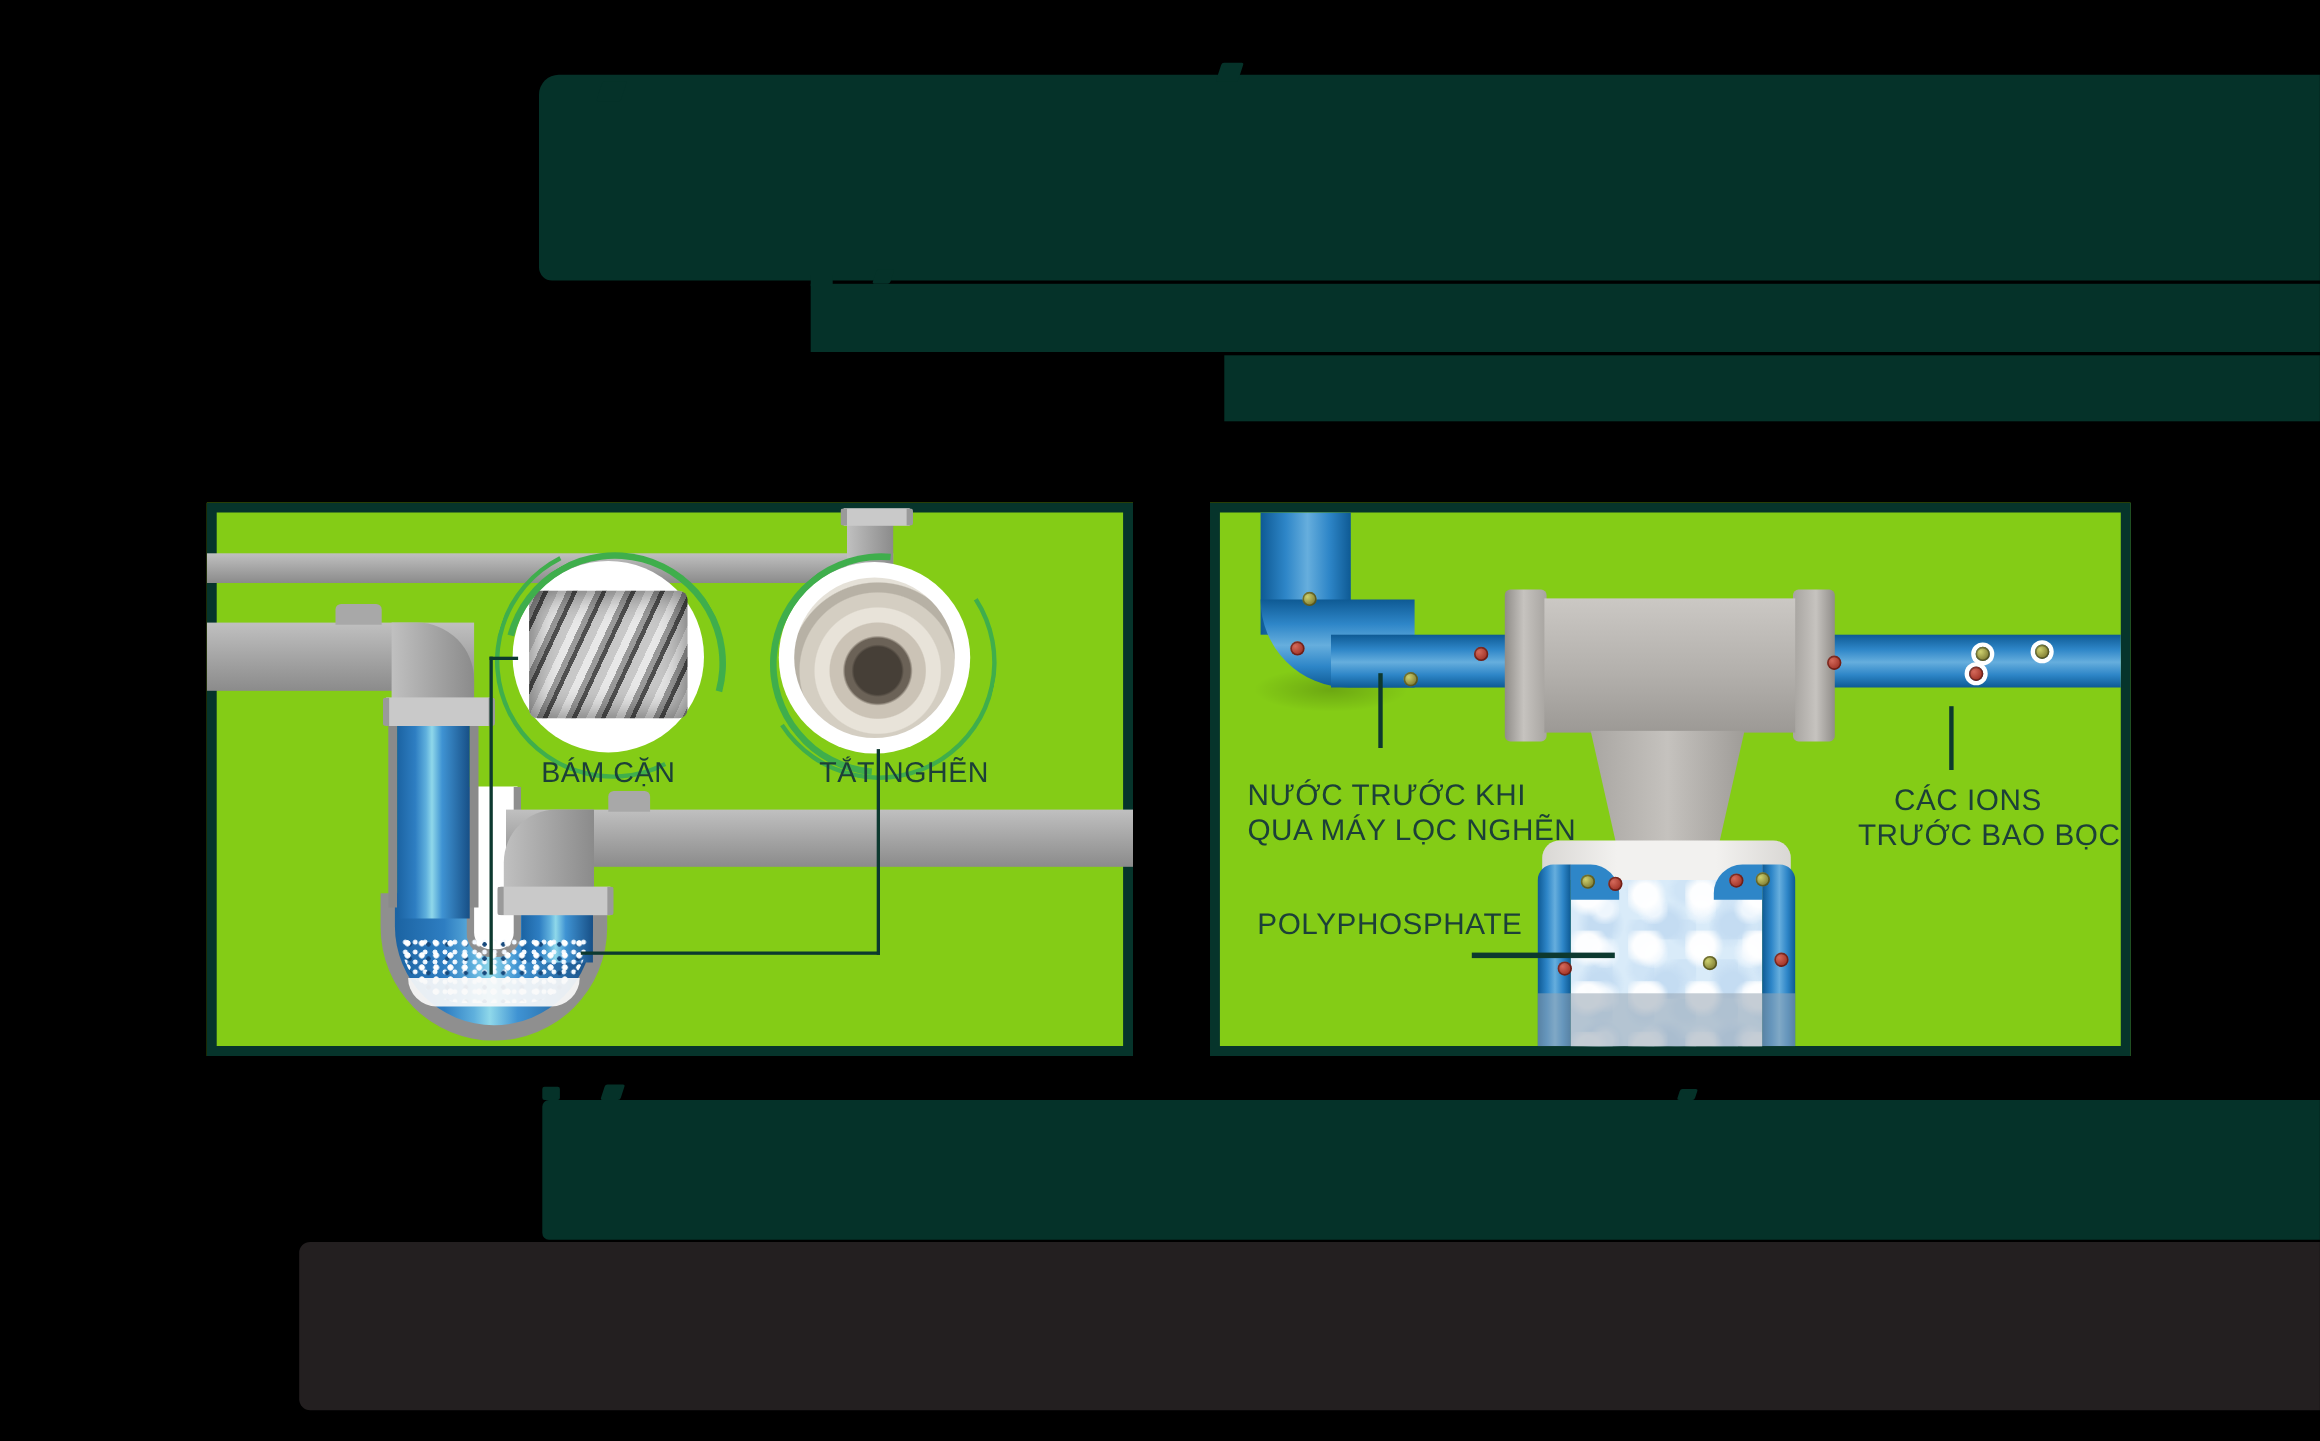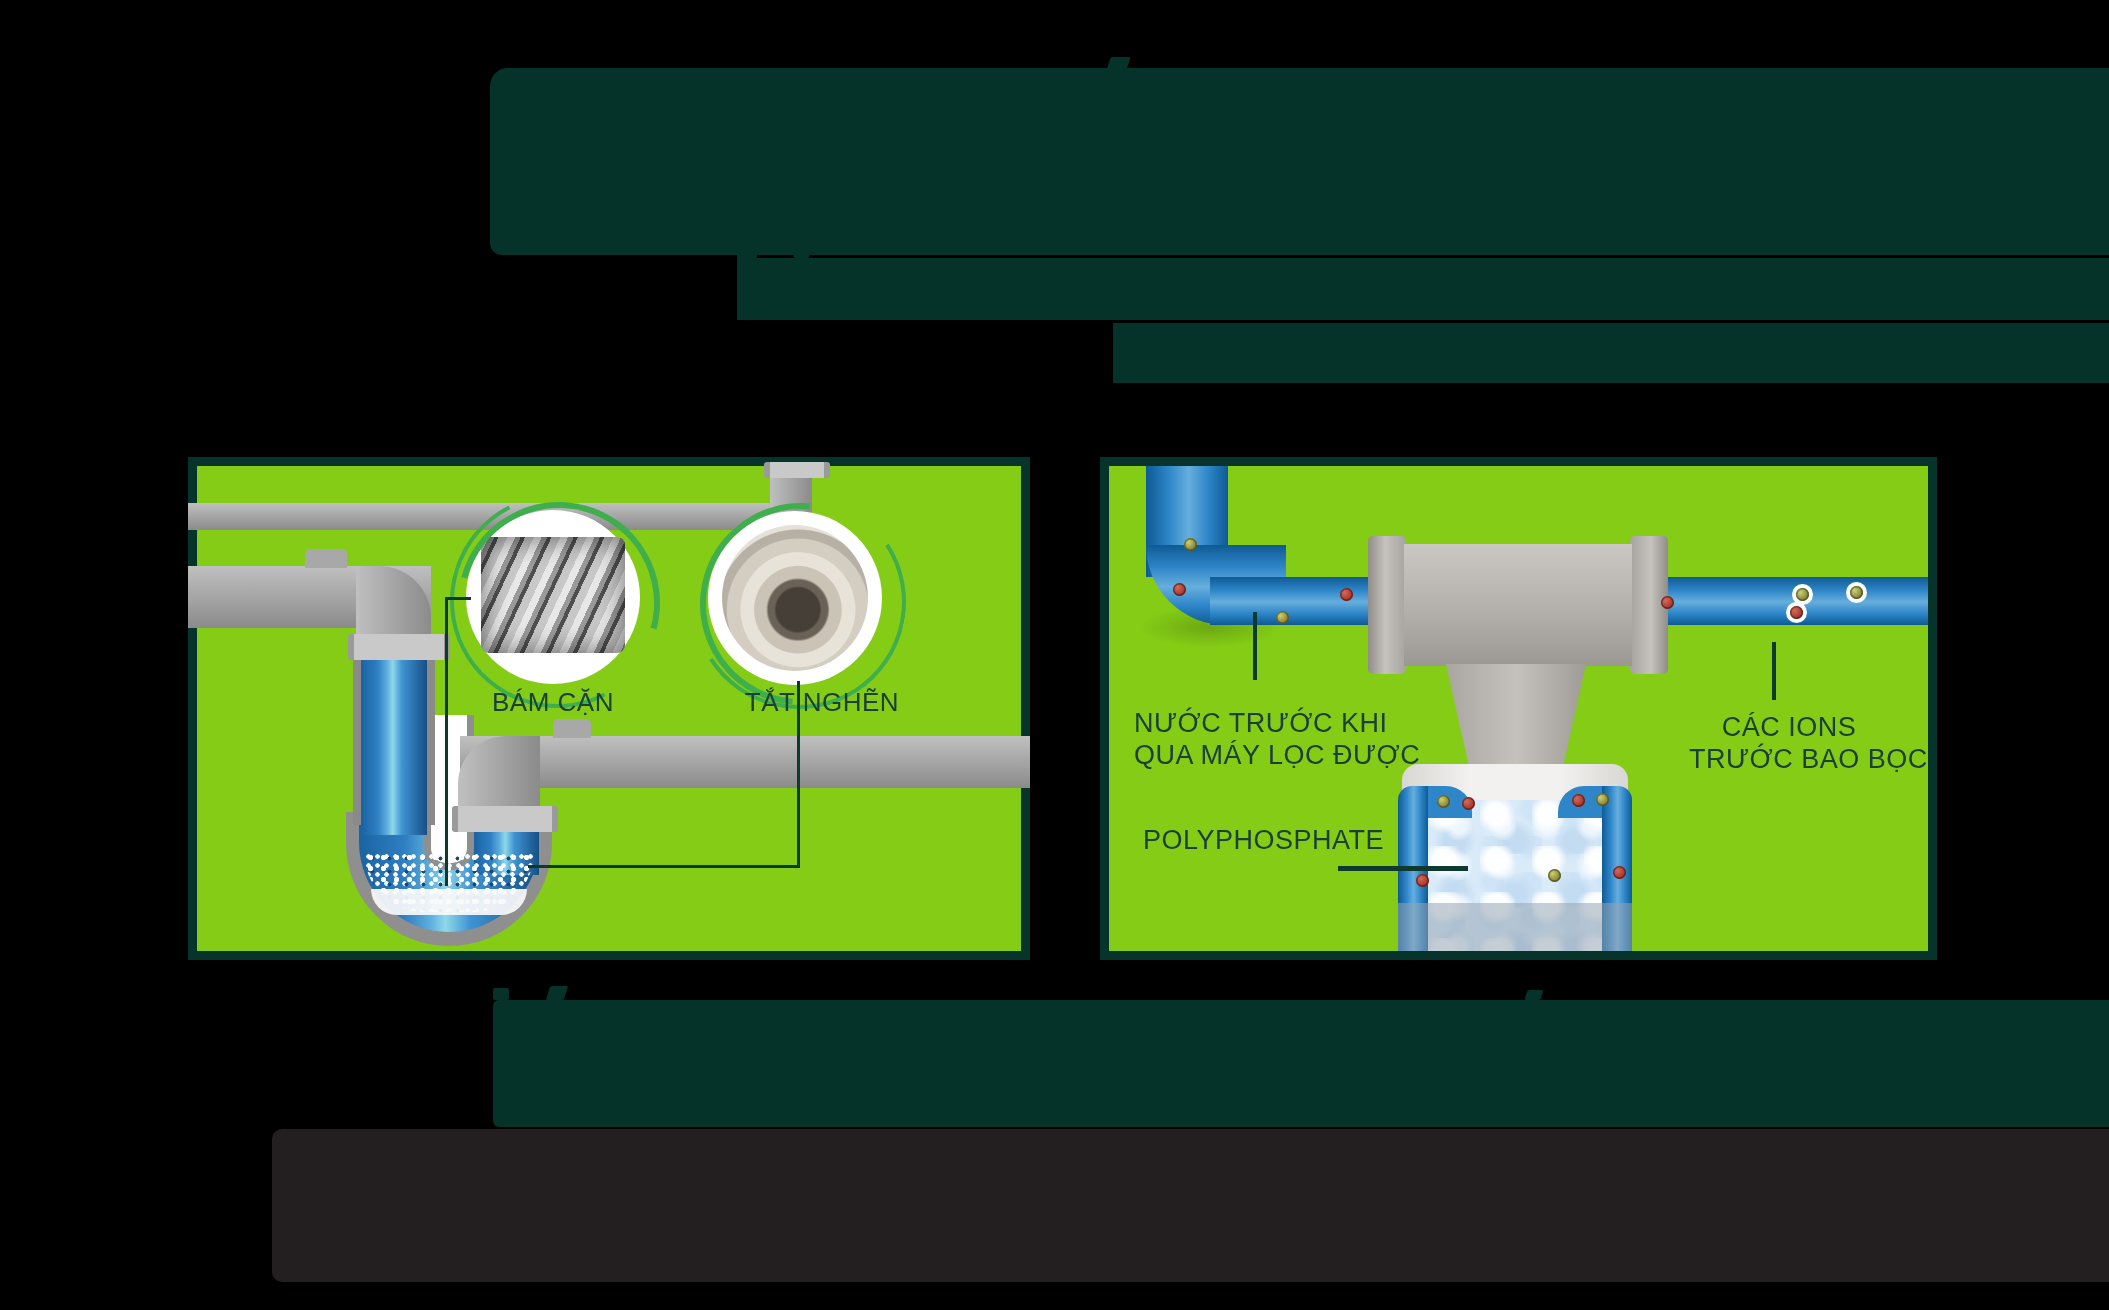--- a/index.html
+++ b/index.html
@@ -149,21 +149,21 @@
     <div class="ion red" style="left:316px;top:417px;"></div>
     <div class="ion olive" style="left:448px;top:412px;"></div>
     <div class="ion red" style="left:513px;top:409px;"></div>
 
     <div class="cline" style="left:153px;top:155px;width:4px;height:68px;"></div>
     <div class="cline" style="left:672px;top:185px;width:4px;height:58px;"></div>
     <div class="cline" style="left:238px;top:409px;width:130px;height:5px;"></div>
 
     <div class="lbl" style="left:34px;top:226px;margin-top:24px;">
       <div>NƯỚC TRƯỚC KHI</div>
-      <div>QUA MÁY LỌC ĐƯỢC</div>
+      <div>QUA MÁY LỌC NGHẼN</div>
     </div>
     <div class="lbl center" style="left:589px;top:254px;width:200px;">
       <div>CÁC IONS</div>
       <div>TRƯỚC BAO BỌC</div>
     </div>
     <div class="lbl" style="left:43px;top:367px;">POLYPHOSPHATE</div>
   </div>
 
   <div class="nub" style="left:548px;top:986px;width:18px;height:14px;"></div>
   <div class="nub" style="left:493px;top:988px;width:16px;height:12px;transform:none;"></div>

